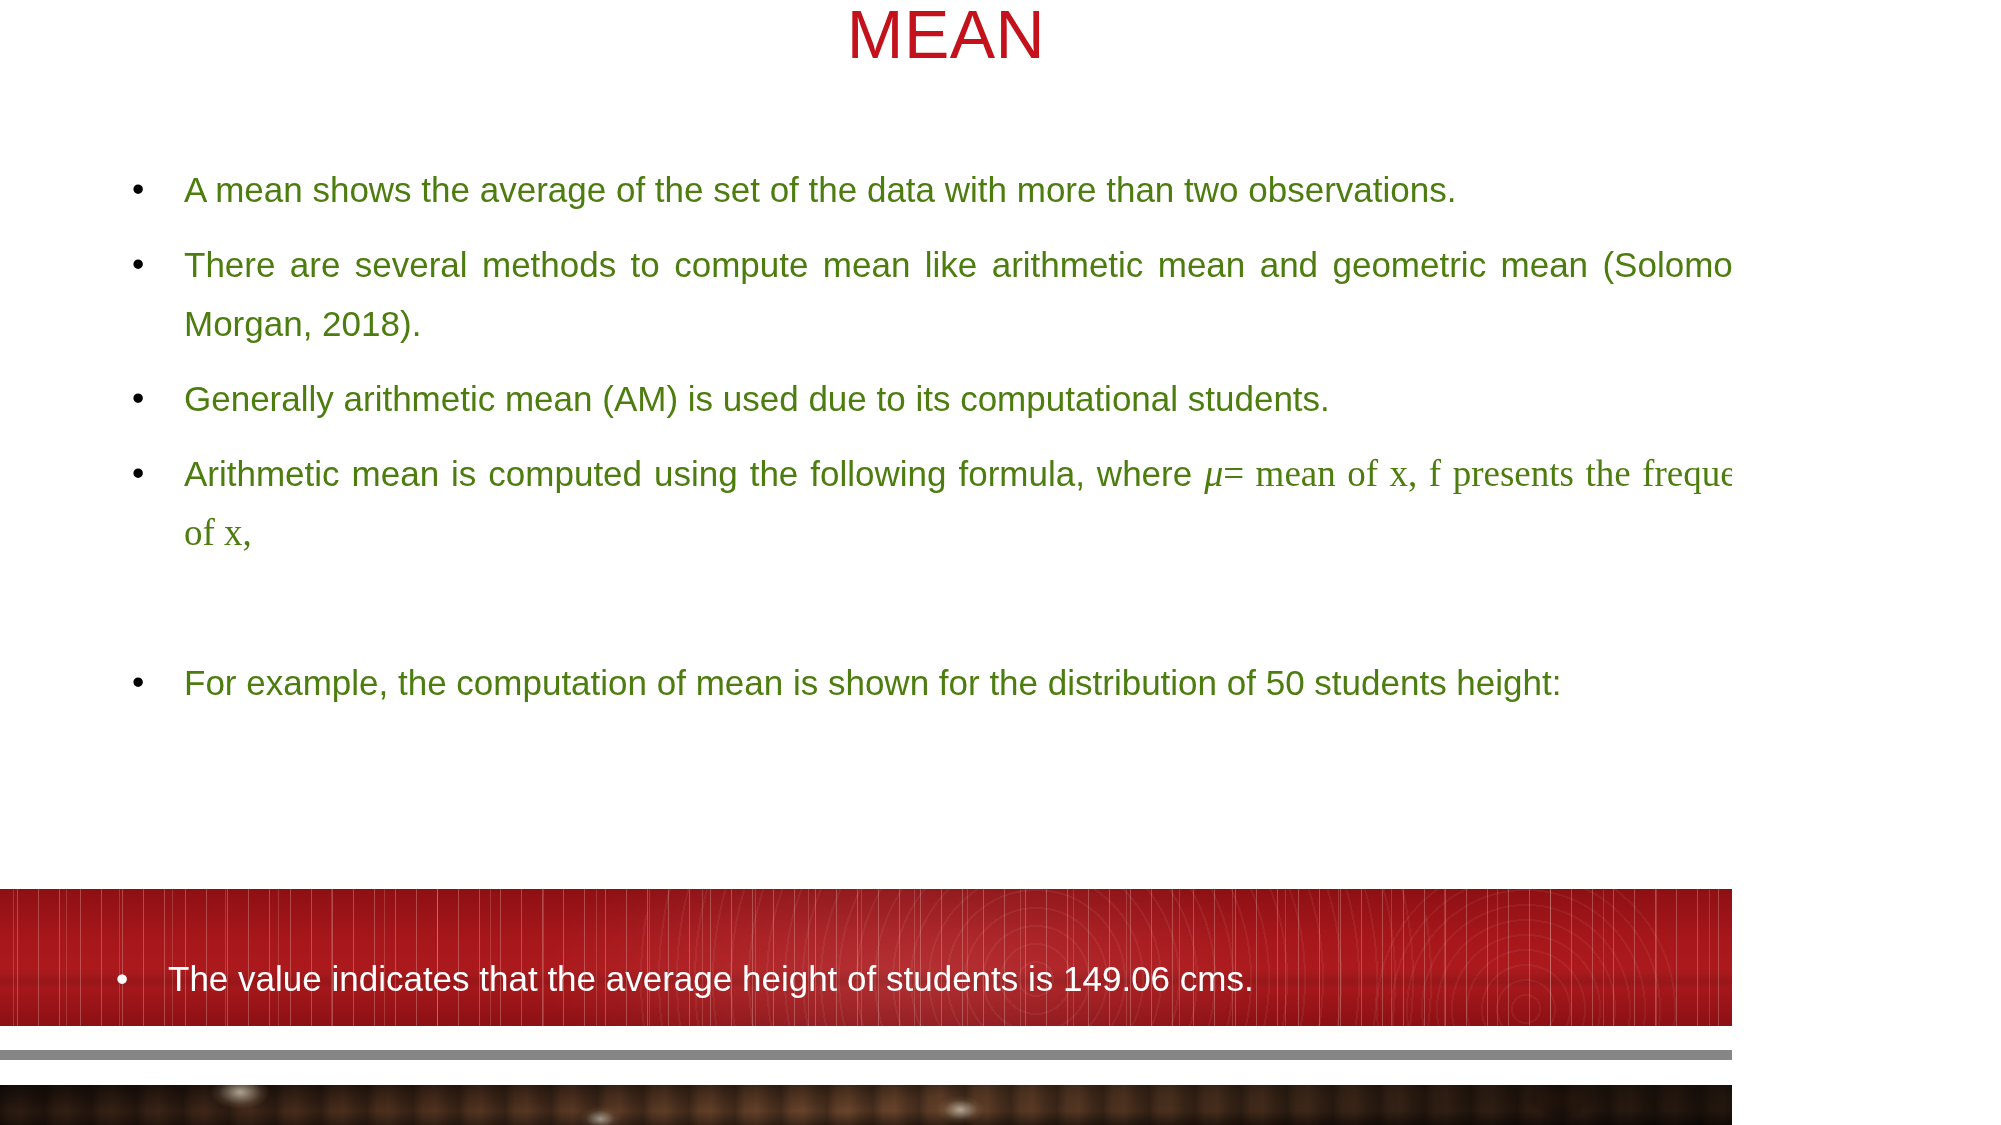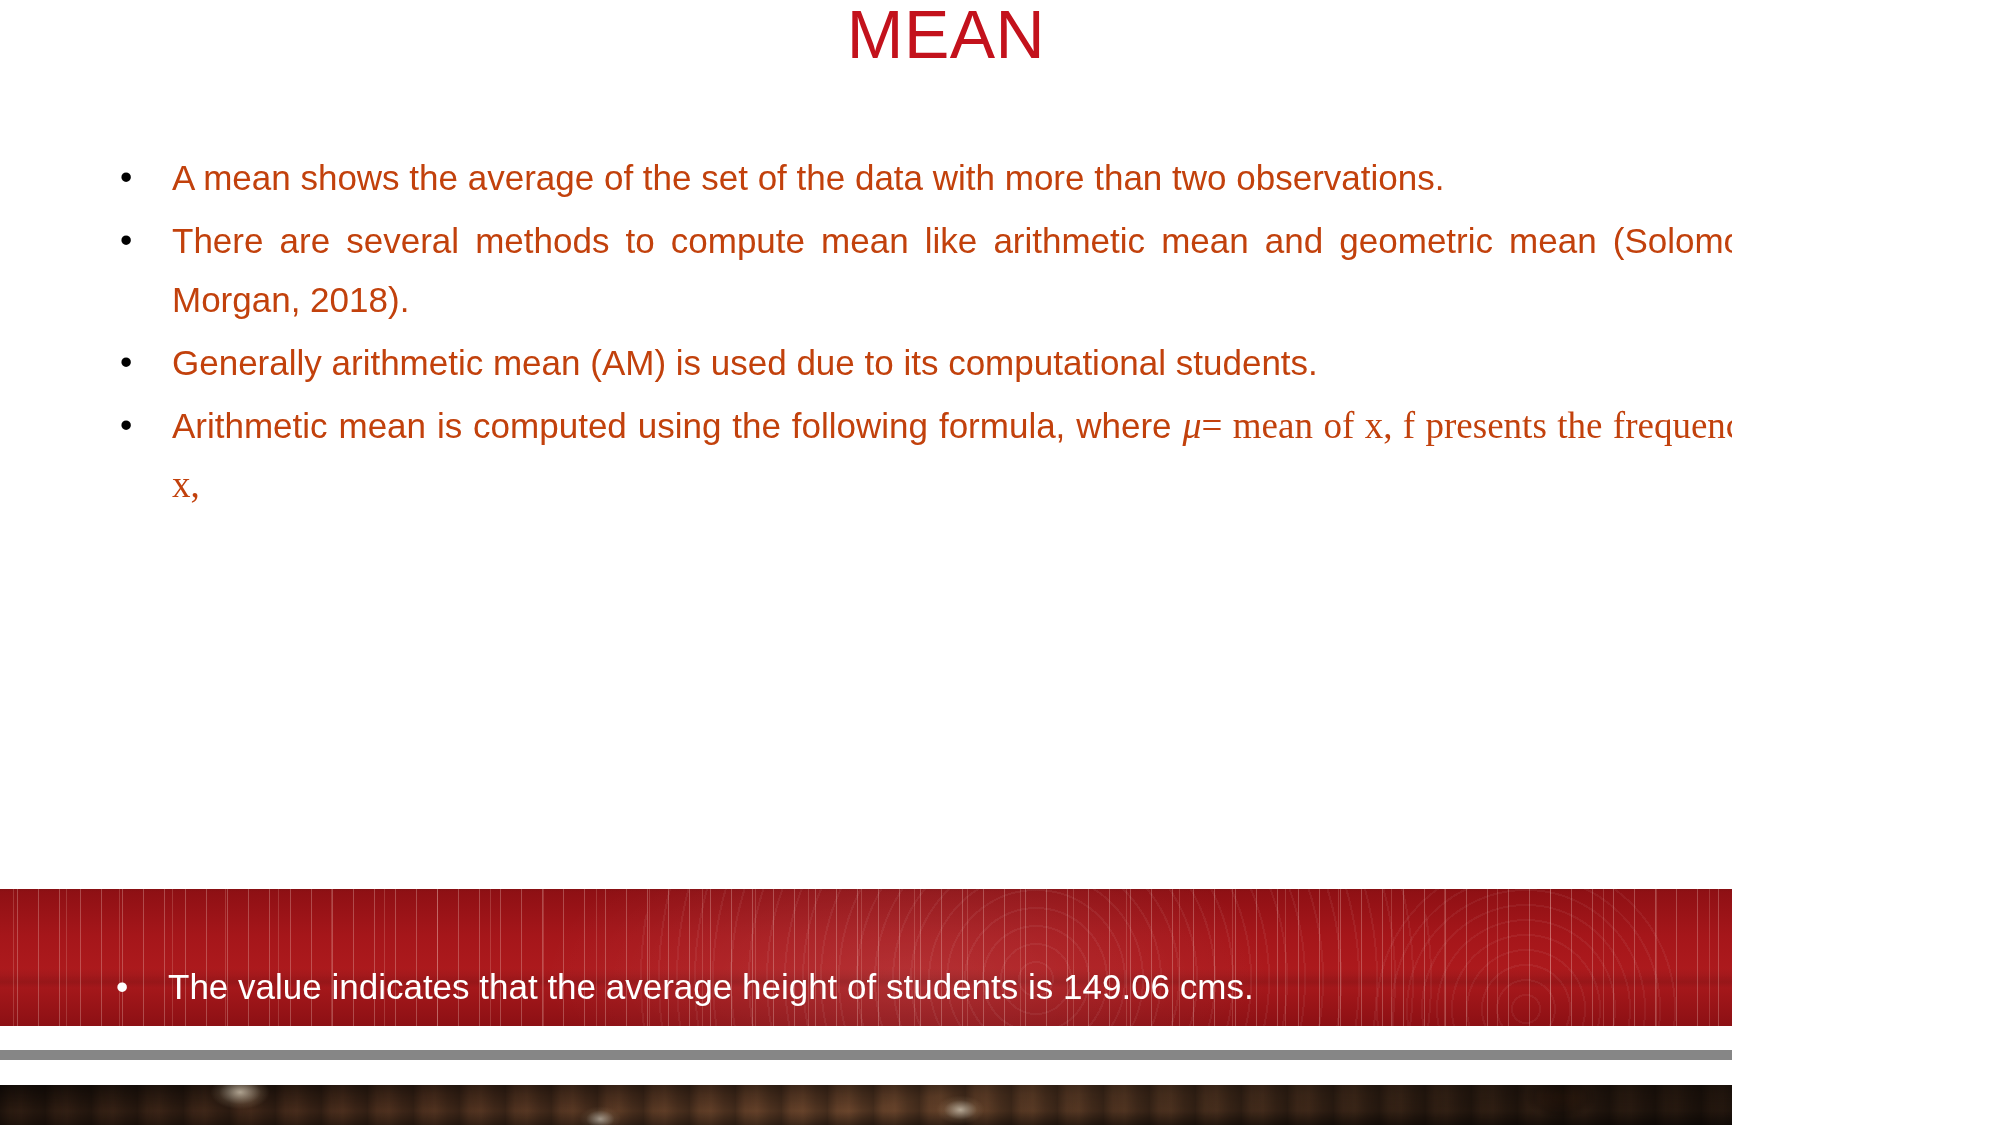--- a/index.html
+++ b/index.html
@@ -98,24 +98,24 @@
     position: absolute;
     left: 120px;
     top: 158px;
     width: 1700px;
   }
 
   .bullet-item {
     position: relative;
     display: block;
     padding-left: 62px;
-    margin: 4px;
+    margin: 16px;
     font-size: 35px;
     line-height: 59px;
-    color: #c2410c;
+    color: #4d7c0f;
     text-align: justify;
     text-justify: inter-word;
     font-family: "Liberation Sans", sans-serif;
   }
   .bullet-item::before {
     content: "\2022";
     position: absolute;
     left: 10px;
     top: -1px;
     font-size: 35px;
@@ -209,21 +209,20 @@
 
   #banner-bullet {
     position: absolute;
     left: 120px;
     top: 67px;
     padding-left: 62px;
     font-size: 35px;
     line-height: 46px;
     color: #ffffff;
     white-space: nowrap;
-    margin-top: 8px;
   }
   #banner-bullet::before {
     content: "\2022";
     position: absolute;
     left: 10px;
     top: 0;
     font-size: 35px;
     line-height: 46px;
     color: #ffffff;
   }
@@ -255,20 +254,23 @@
         <div class="bullet-item">
           <span class="jtext">Generally arithmetic mean (AM) is used due to its computational students.</span>
         </div>
 
         <div class="bullet-item">
           <span>Arithmetic mean is computed using the following formula, where </span><span class="mu">μ</span><span class="serif-run">= mean of x, f presents the frequency of x,</span>
         </div>
 
         <div id="spacer-line"></div>
 
+        <div class="bullet-item justify-all">
+          <span class="jtext">For example, the computation of mean is shown for the distribution of 50 students height:</span>
+        </div>
 
       </div>
 
       <div id="red-banner">
         <div id="banner-rings"></div>
         <div id="banner-rings-2"></div>
         <div id="banner-bullet">The value indicates that the average height of students is 149.06 cms.</div>
       </div>
 
     </div>

